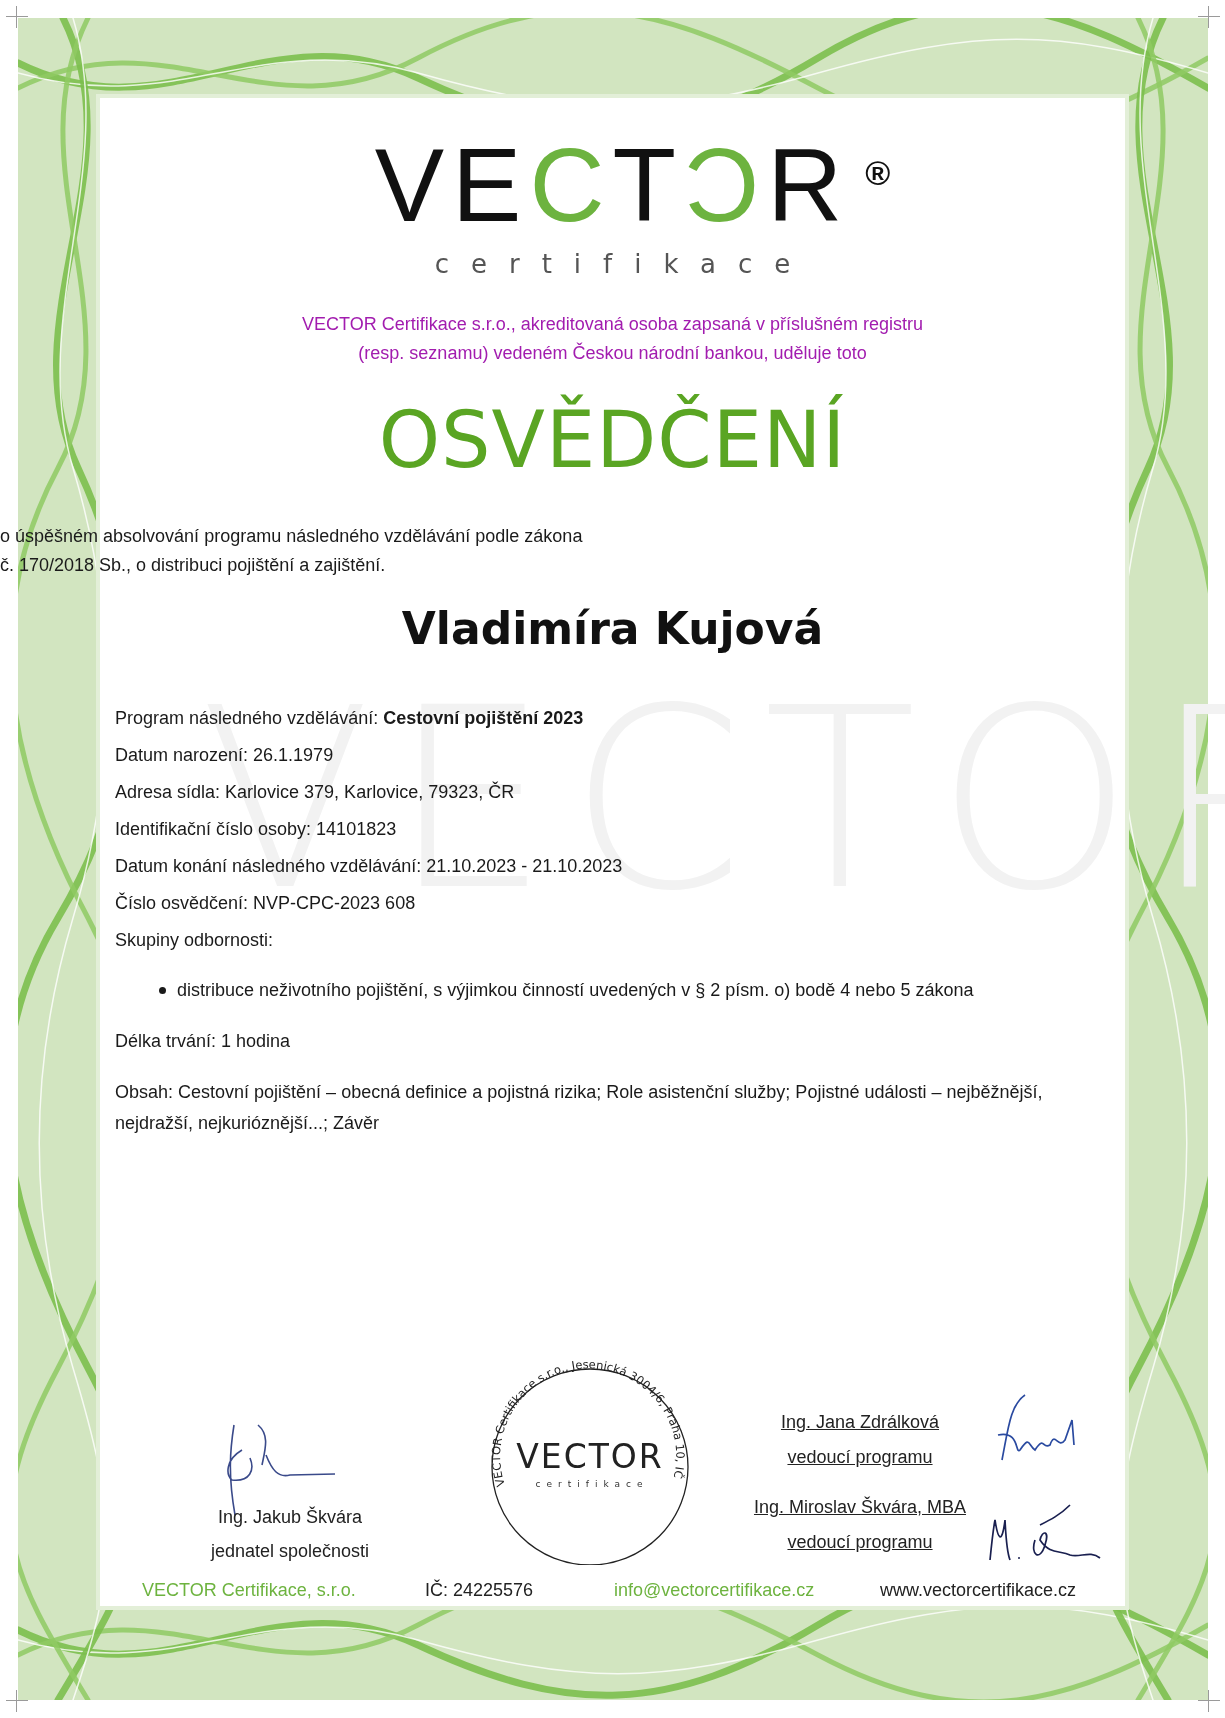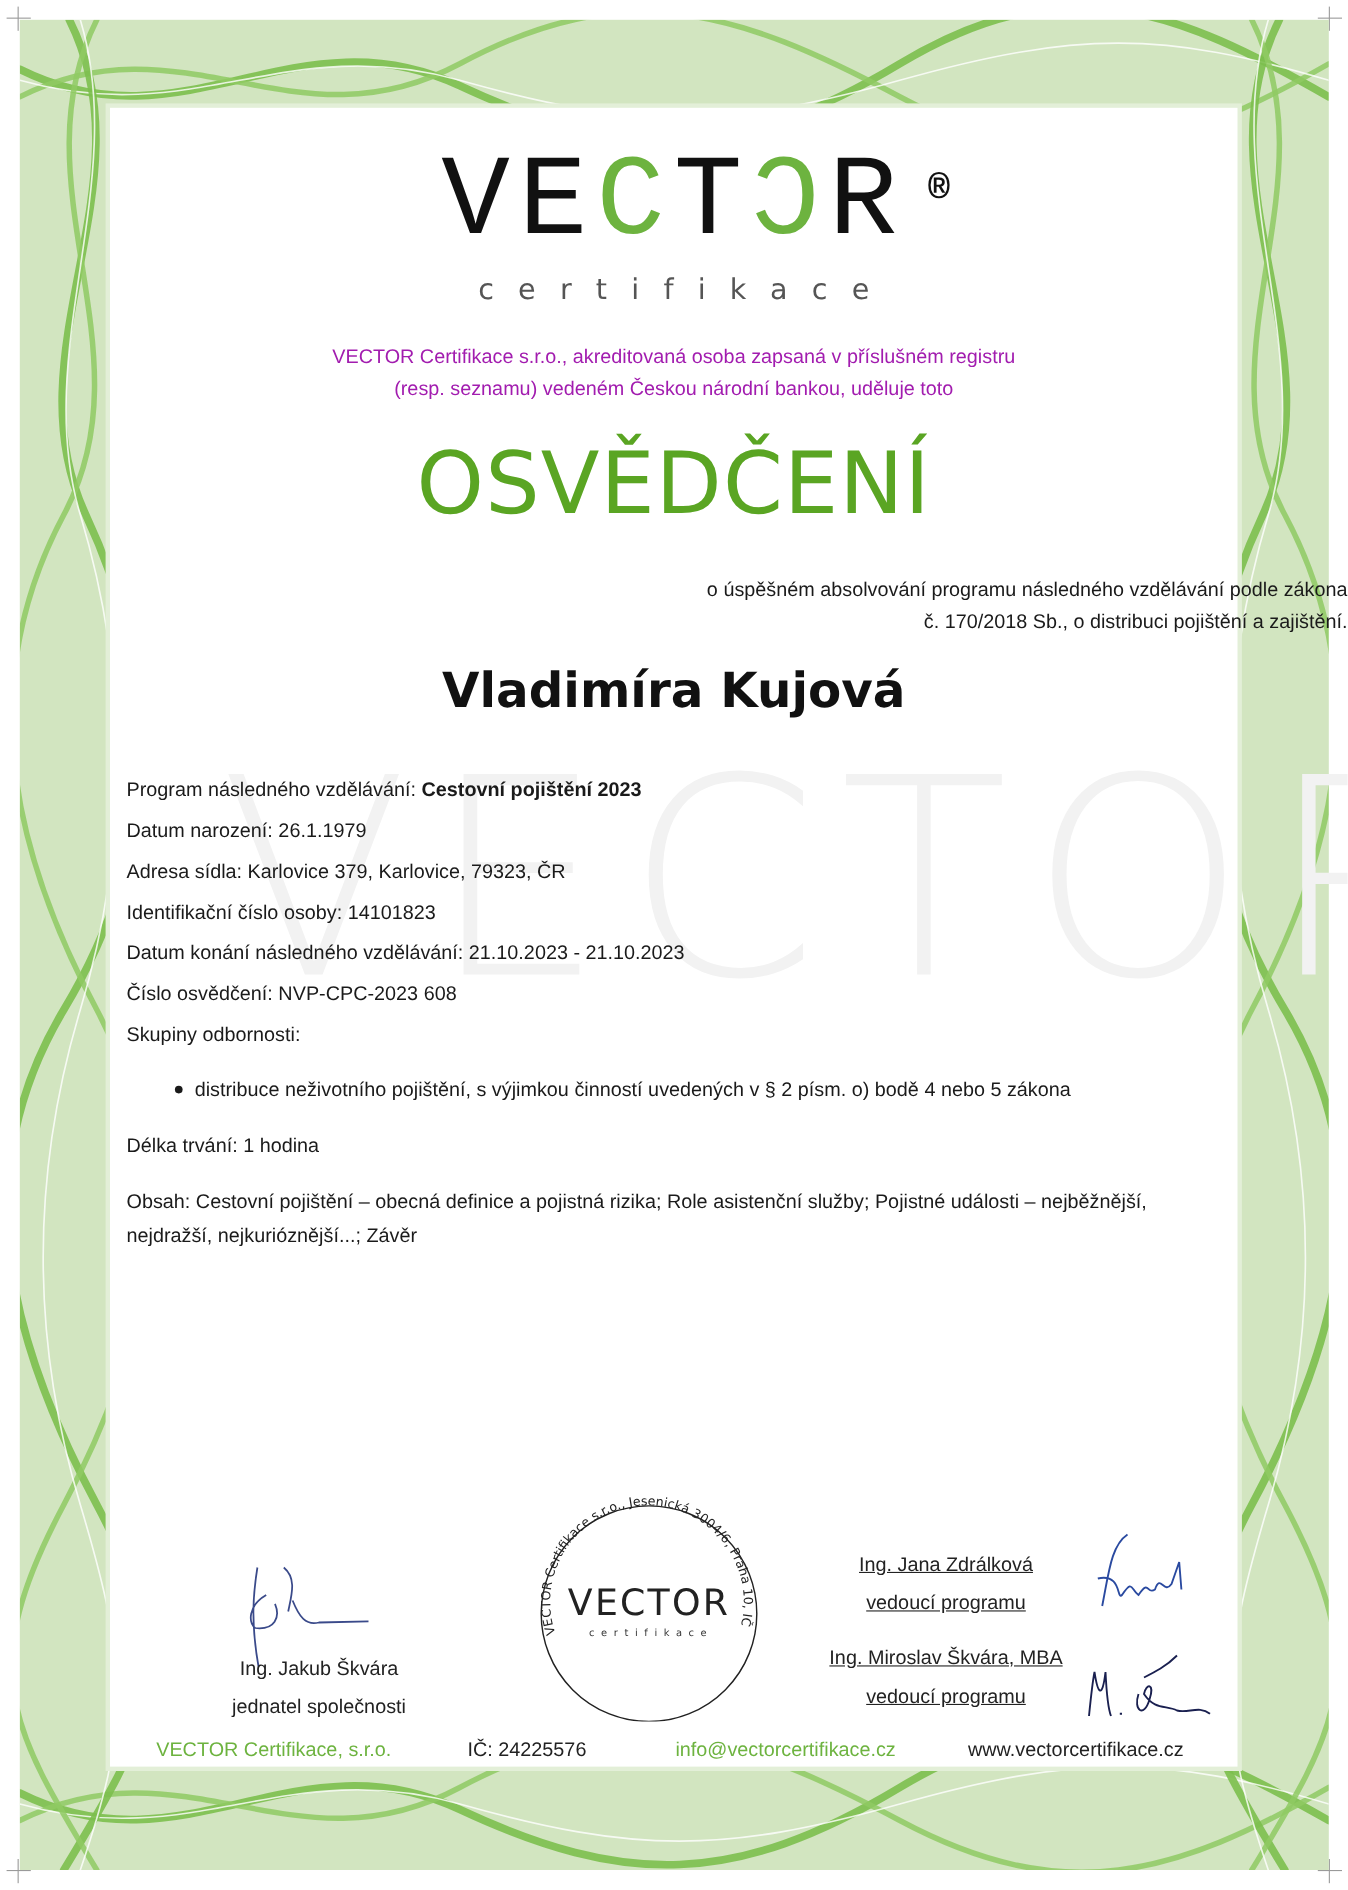--- a/index.html
+++ b/index.html
@@ -17,33 +17,33 @@
 
   .panel { position:absolute; left:100px; top:98px; width:1025px; height:1508px;
            background:#ffffff; box-shadow:0 0 0 4px #e3efd8; }
 
   .watermark { position:absolute; left:200px; top:700px; width:1000px; height:200px;
                font-family:"DejaVu Sans", sans-serif; font-size:250px; font-weight:300;
                color:#f2f2f2; letter-spacing:20px; line-height:200px; pointer-events:none; }
 
   .logo { position:absolute; left:0; right:0; top:135px; text-align:center; }
   .logo-word { display:inline-block; position:relative;
-               font-family:Liberation Mono, monospace; font-size:104px; font-weight:400;
+               font-family:Liberation Sans, sans-serif; font-size:104px; font-weight:400;
                letter-spacing:8px; line-height:100px; color:#111; }
   .logo-word .g { color:#6db33f; }
   .reg { position:absolute; right:-40px; top:-12px; font-size:34px; font-weight:bold; letter-spacing:0; }
   .logo-sub { margin-top:14px; font-family:"DejaVu Sans", sans-serif; font-size:26px;
               letter-spacing:22px; color:#555; padding-left:22px; }
 
   .intro { position:absolute; left:0; right:0; top:310px; text-align:center;
            font-size:18px; line-height:29px; color:#a21caf; }
   .title { position:absolute; left:0; right:0; top:395px; text-align:center;
            font-family:"DejaVu Sans", sans-serif; font-size:78px; color:#5aa523;
            letter-spacing:1px; font-weight:400; }
-  .subtitle { position:absolute; left:0; right:0; top:522px; text-align:right;
+  .subtitle { position:absolute; left:0; right:0; top:522px; text-align:left;
               font-size:18px; line-height:29px; }
   .recipient { position:absolute; left:0; right:0; top:603px; text-align:center;
                font-family:"DejaVu Sans", sans-serif; font-weight:bold; font-size:44px; color:#111; }
 
   .details { position:absolute; left:115px; top:700px; width:960px; font-size:18px; color:#1a1a1a; }
   .row { height:37px; line-height:37px; white-space:nowrap; }
   .row b { font-weight:bold;text-align:center; }
   .bullets { margin:6px 0 8px 0; padding:0; list-style:none; }
   .bullets li { position:relative; padding-left:62px; height:50px; line-height:50px; }
   .bullets li::before { content:""; position:absolute; left:44px; top:22px; width:7px; height:7px;

